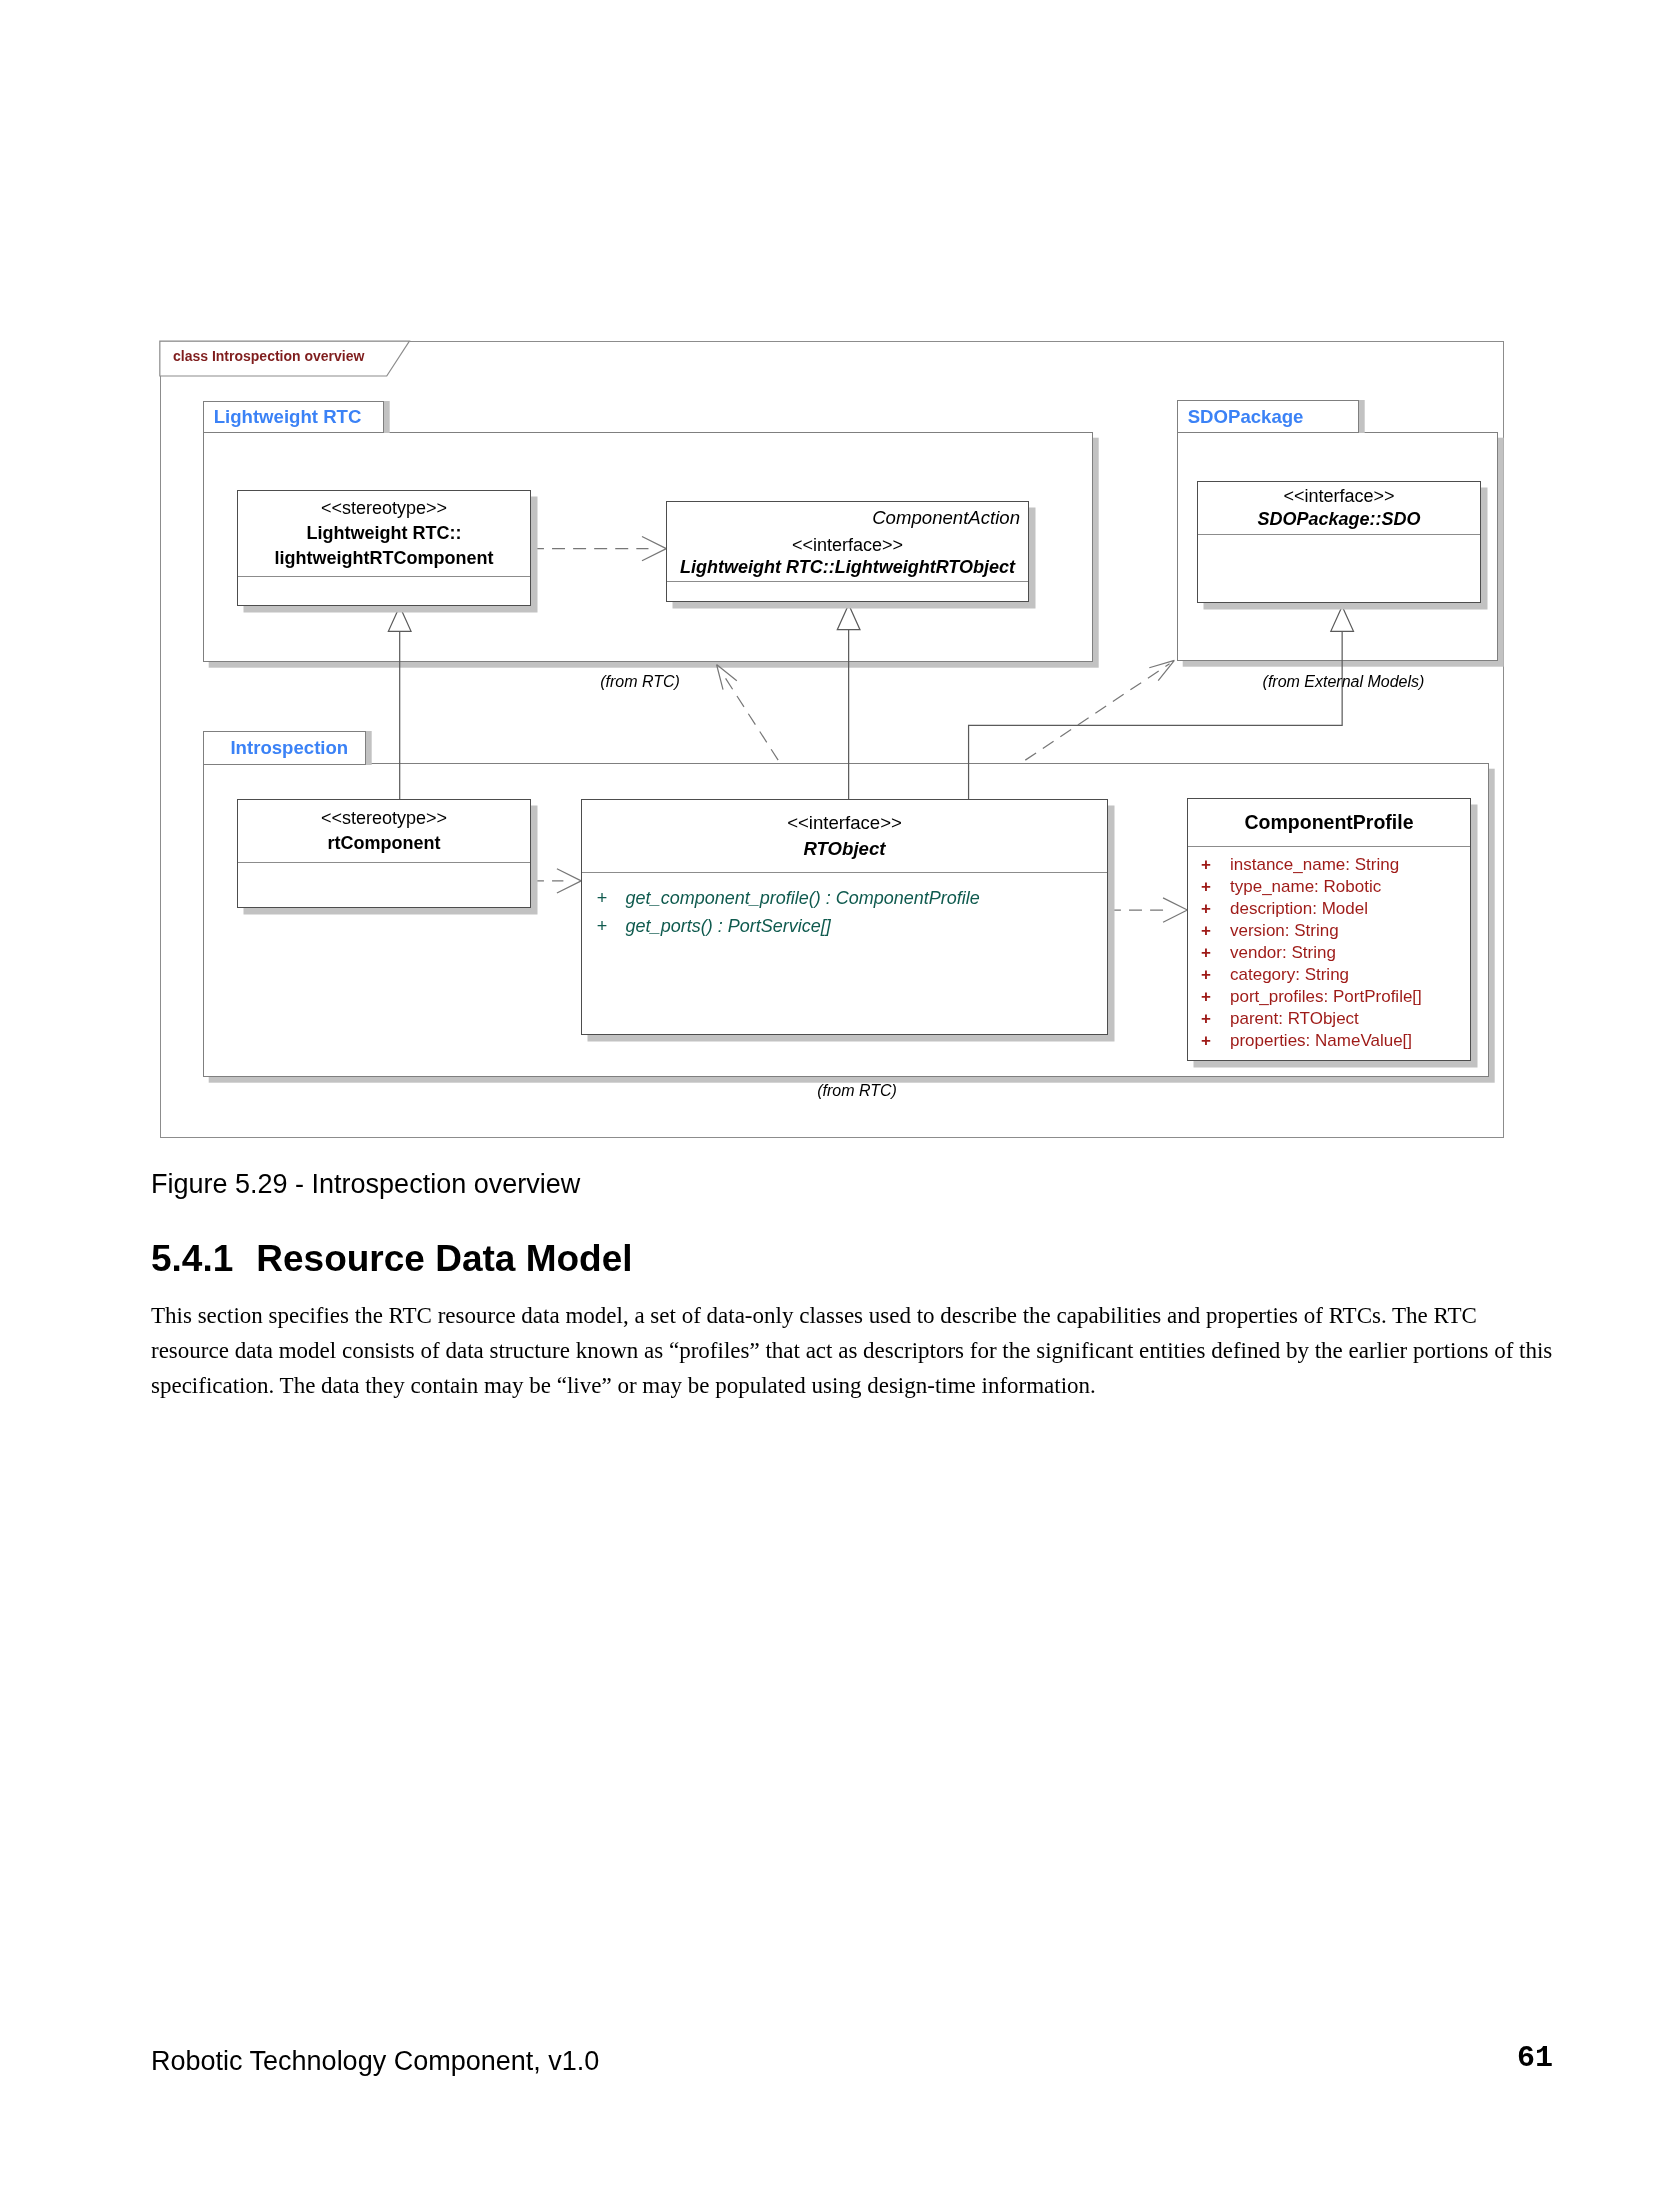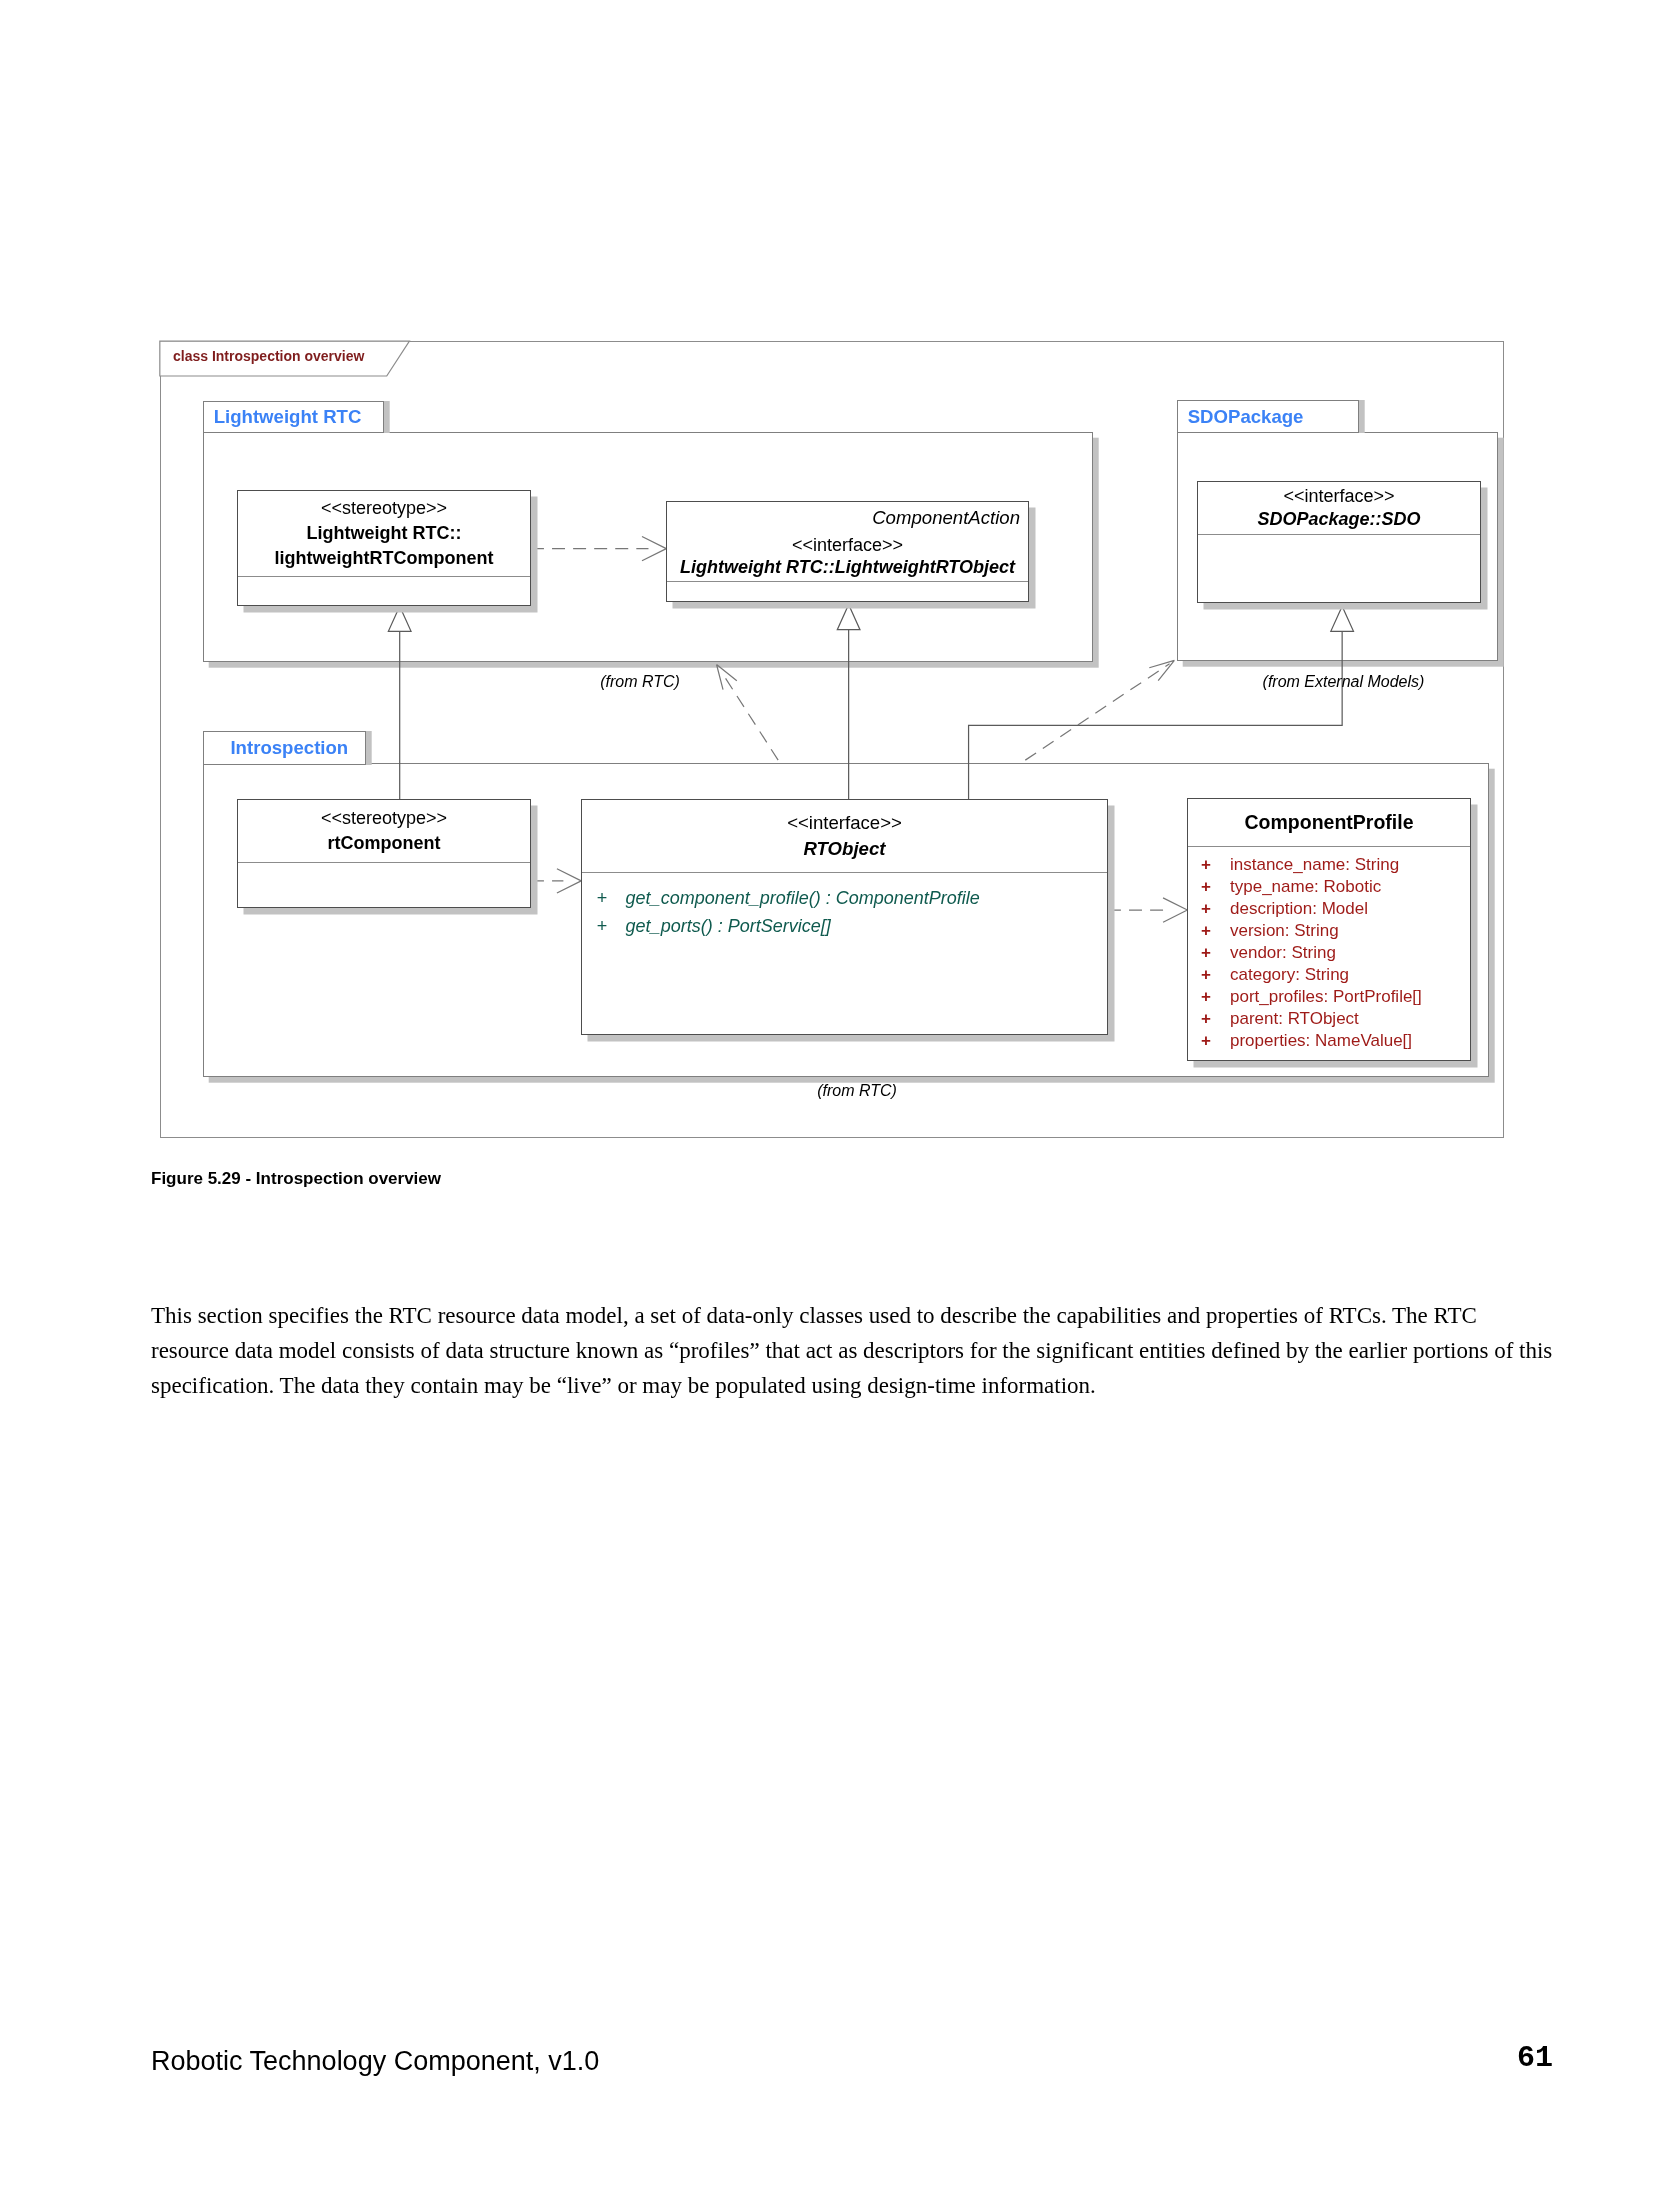--- a/index.html
+++ b/index.html
@@ -95,21 +95,21 @@
   .from-label {
     font-style: italic;
     font-size: 16px;
     color: #000;
     text-align: center;
     z-index: 4;
     white-space: nowrap;
   }
 
   
-  .fig-caption { font-weight: bold; font-size: 17px; color: #000; white-space: nowrap; }
+  .fig-caption { font-weight: normal; font-size: 27px; color: #000; white-space: nowrap; }
   .section-heading { font-weight: bold; font-size: 37px; color: #000; white-space: nowrap; }
   .section-heading .num { margin-right: 23px; }
   .body-par {
     font-family: "Liberation Serif", serif;
     font-size: 23px;
     line-height: 35px;
     color: #000;
   }
   .footer-text { font-size: 27px; color: #000; white-space: nowrap; }
   .page-num { font-size: 30px; font-weight: bold; color: #000; text-align: right; font-family: Liberation Mono, monospace; }
@@ -279,20 +279,23 @@
       </div>
     </div>
   </div>
 
   <div class="abs from-label" style="left:575px; top:673px; width:130px;">(from RTC)</div>
   <div class="abs from-label" style="left:1246px; top:673px; width:195px;">(from External Models)</div>
   <div class="abs from-label" style="left:792px; top:1082px; width:130px;">(from RTC)</div>
 
   <div class="abs fig-caption" style="left:151px; top:1169px;">Figure 5.29 - Introspection overview</div>
 
+  <div class="abs section-heading" style="left:151px; top:1238px;">
+    <span class="num">5.4.1</span><span>Resource Data Model</span>
+  </div>
 
   <div class="abs body-par" style="left:151px; top:1298px; width:1404px;">This section specifies the RTC resource data model, a set of data-only classes used to describe the capabilities and properties of RTCs. The RTC resource data model consists of data structure known as “profiles” that act as descriptors for the significant entities defined by the earlier portions of this specification. The data they contain may be “live” or may be populated using design-time information.</div>
 
   <div class="abs footer-text" style="left:151px; top:2046px;">Robotic Technology Component, v1.0</div>
   <div class="abs page-num" style="left:1483px; top:2041px; width:70px;">61</div>
 
 </div>
 
 
 </body></html>

